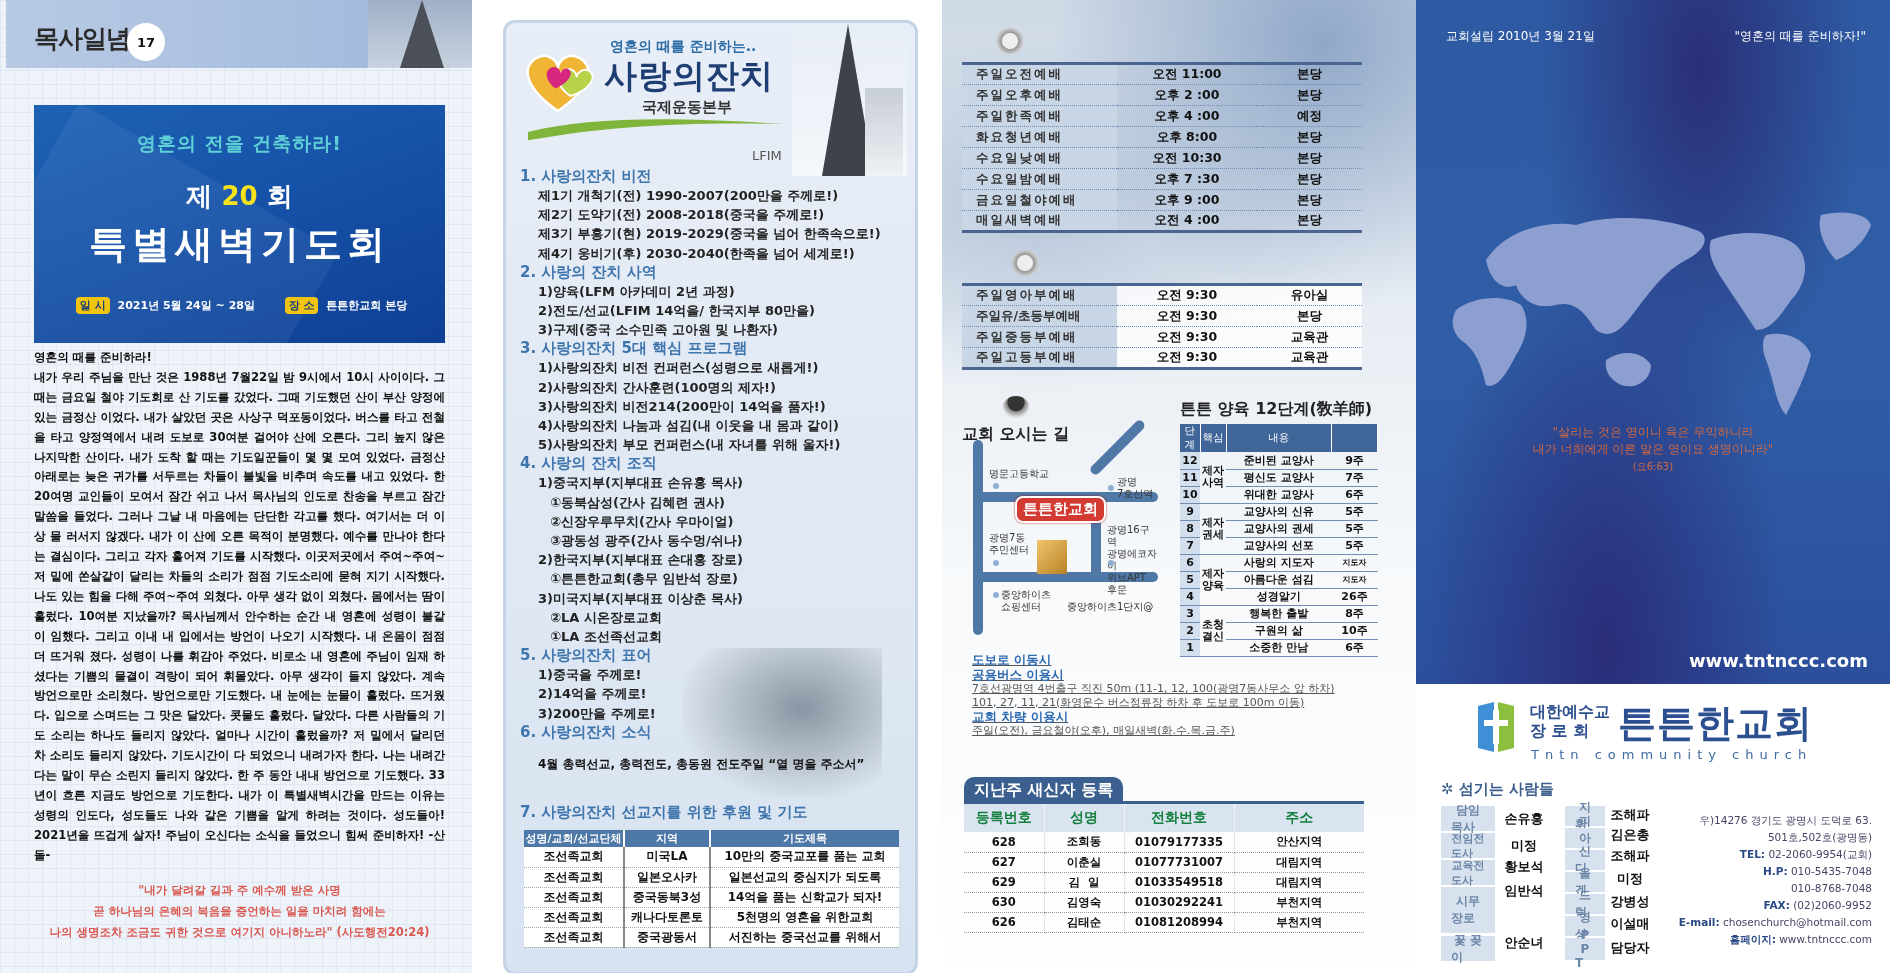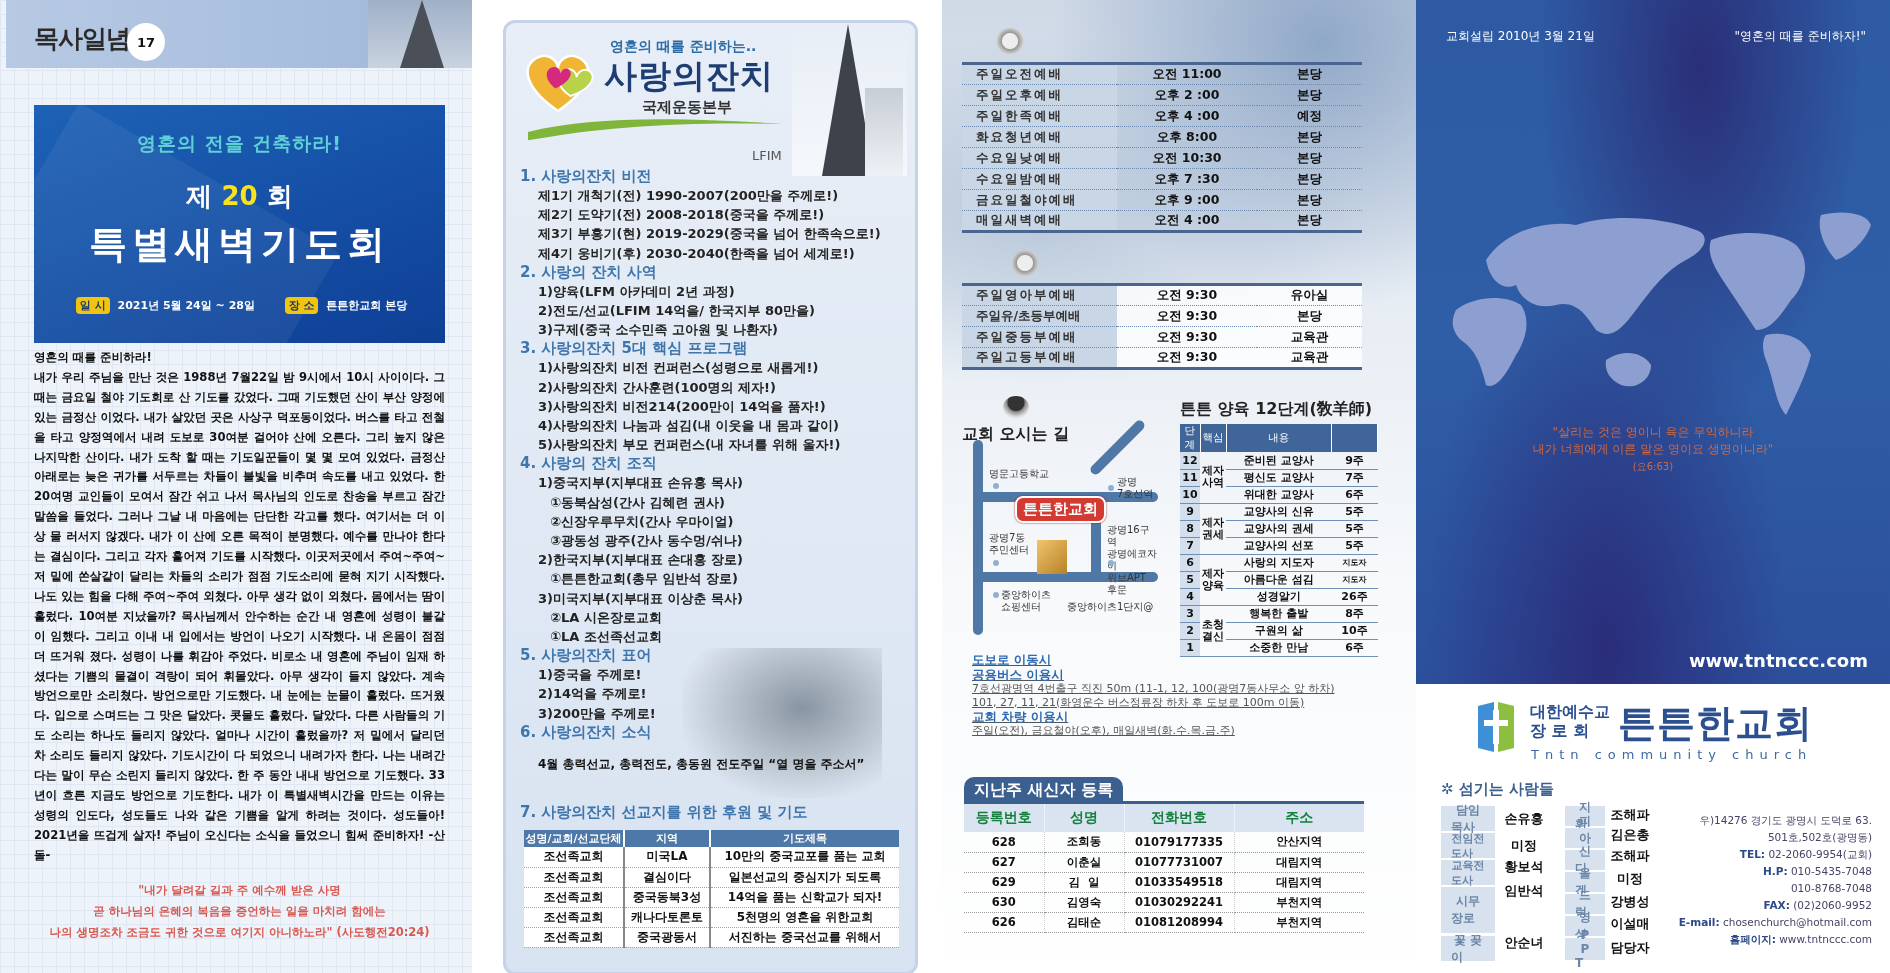--- a/index.html
+++ b/index.html
@@ -236,21 +236,21 @@
       </tr>
     </thead>
     <tbody>
       <tr>
           <td>조선족교회</td>
           <td>미국LA</td>
           <td>10만의 중국교포를 품는 교회</td>
         </tr>
       <tr>
           <td>조선족교회</td>
-          <td>결심이다</td>
+          <td>일본오사카</td>
           <td>일본선교의 중심지가 되도록</td>
         </tr>
       <tr>
           <td>조선족교회</td>
           <td>중국동북3성</td>
           <td>14억을 품는 신학교가 되자!</td>
         </tr>
       <tr>
           <td>조선족교회</td>
           <td>캐나다토론토</td>

